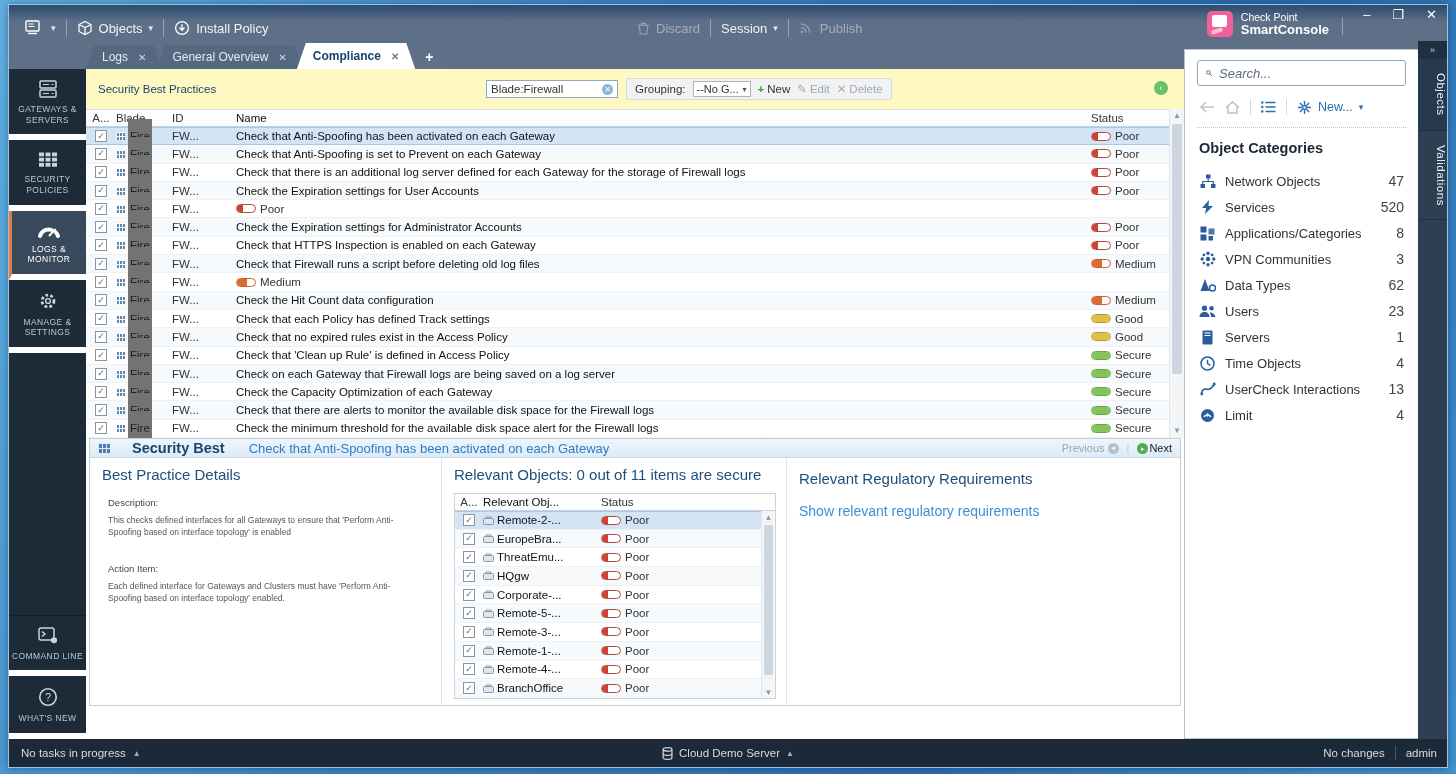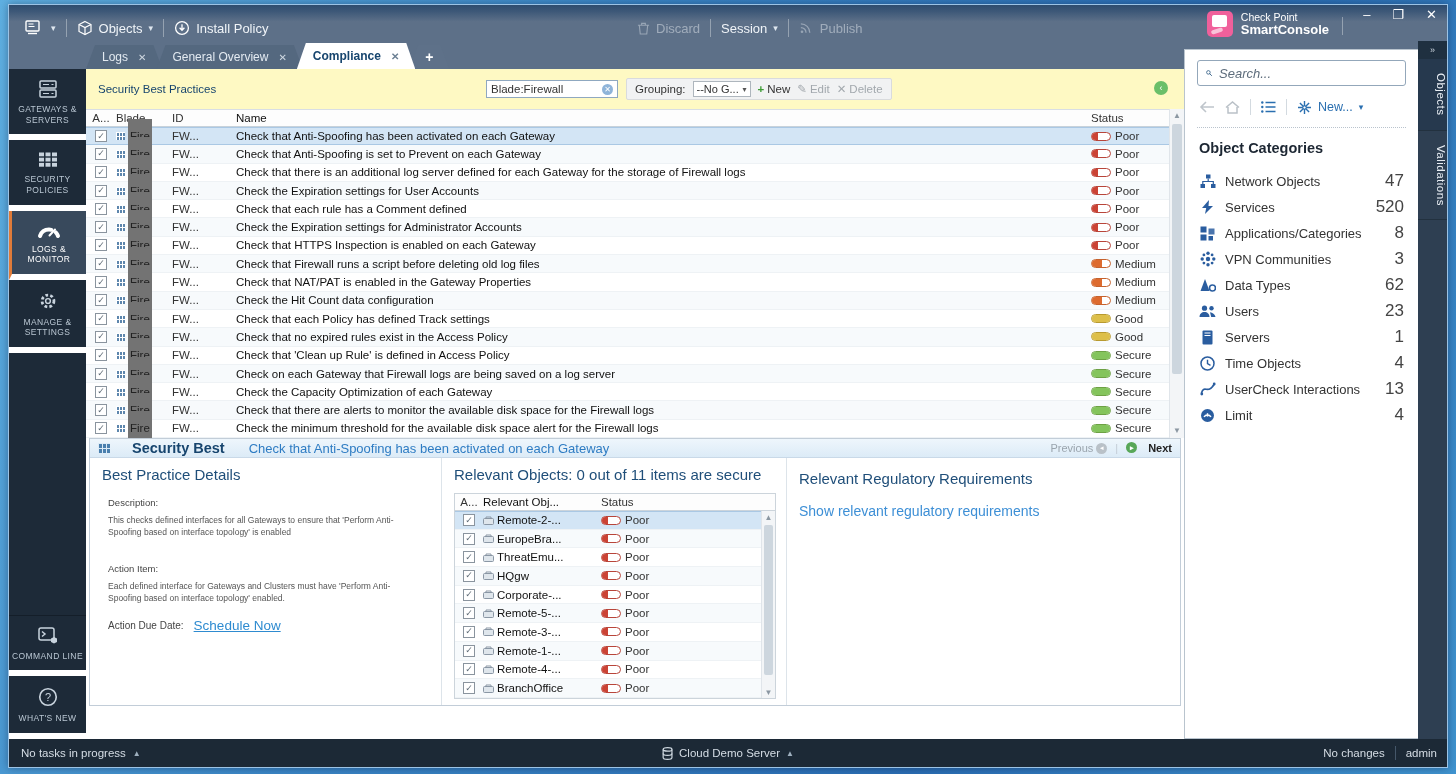--- a/index.html
+++ b/index.html
@@ -115,21 +115,21 @@
   .detail { position:absolute; left:3px; right:3px; top:369px; height:268px; border:1px solid #c2cdd8; background:#fff; }
   .detail-head { height:19px; background:linear-gradient(#eef6fc,#dcebf7); border-bottom:1px solid #c9d9e8;
     display:flex; align-items:center; padding:0 8px; gap:10px; }
   .dh-grid { width:12px; height:10px; background-color:#4a7fae;
     background-image:linear-gradient(#dcebf7 1px,transparent 1px),linear-gradient(90deg,#dcebf7 1px,transparent 1px);
     background-size:4px 5px; }
   .dh-title { font-size:14.5px; font-weight:bold; color:#17456e; margin-left:12px; }
   .dh-check { font-size:13px; color:#2e7cc3; margin-left:14px; }
   .dh-nav { margin-left:auto; display:flex; align-items:center; gap:8px; font-size:11px; }
   .dh-prev { color:#9aa4ad; display:flex; align-items:center; gap:3px; }
-  .dh-next { color:#222; display:flex; align-items:flex-start; gap:11px;font-weight:bold; }
+  .dh-next { color:#222; display:flex; align-items:flex-end; gap:1px; }
   .nav-circle { width:11px; height:11px; border-radius:50%; display:inline-flex; align-items:center; justify-content:center;
     font-size:7px; color:#fff; }
   .nav-circle.gray { background:#b9c1c8; }
   .nav-circle.green { background:#58a758; }
   .detail-body { display:flex; height:247px; }
   .dcol { padding:8px 12px; }
   .dcol1 { width:352px; border-right:1px solid #dde4ea; }
   .dcol2 { width:345px; border-right:1px solid #dde4ea; }
   .dcol3 { flex:1; }
   .dcol-heading { font-size:15px; color:#1f4e79; margin-bottom:10px; }
@@ -162,21 +162,21 @@
     font-family:"Liberation Sans",sans-serif; background:transparent; }
   .searchbox input::placeholder { color:#5d6c7b; font-style:italic; }
   .obj-toolbar { display:flex; align-items:center; gap:10px; margin:10px 2px 0 2px; height:22px; }
   .obj-toolbar .vsep2 { width:1px; height:16px; background:#d3dae0; }
   .new-label { font-size:12.5px; color:#2a6fb0; }
   .dotted-sep { border-bottom:1px dotted #b9c3cd; margin:9px 0 12px 0; }
   .cat-heading { font-size:14.5px; font-weight:bold; color:#1d2733; margin:4px 0 12px 2px; }
   .cat-row { display:flex; align-items:center; gap:9px; height:26px; padding:0 2px; cursor:default; }
   .cat-icon { width:17px; display:flex; justify-content:center; flex:none; }
   .cat-label { font-size:13px; color:#333; flex:1; }
-  .cat-count { font-size:17px; color:#444; }
+  .cat-count { font-size:14px; color:#444; }
 
   
   .sidestrip { position:absolute; right:0; top:36px; bottom:28px; width:29px; background:#2e3f52; }
   .strip-top { height:18px; background:#1f3040; color:#cfd8e1; font-size:9px; text-align:center; line-height:18px; }
   .vtab { writing-mode:vertical-rl; color:#e8eef4; font-size:11.5px; padding:14px 0; text-align:center;
     width:100%; letter-spacing:.5px; border-bottom:1px solid #22313f; cursor:default; }
   .vtab.active { background:#26394e; }
 
   svg { display:block; }
 </style>
@@ -417,21 +417,20 @@
           </div>
           <div class="t-row">
             <span class="cell c-check">
               <span class="checkbox">✓</span>
             </span>
             <span class="cell c-blade">
               <span class="mini-grid"></span>
               <span class="fire">Fire</span>
             </span>
             <span class="cell c-id">FW...</span>
-            <span class="cell c-name">Check that each rule has a Comment defined</span>
             <span class="cell c-status"><span class="pill poor"></span>Poor</span>
           </div>
           <div class="t-row">
             <span class="cell c-check">
               <span class="checkbox">✓</span>
             </span>
             <span class="cell c-blade">
               <span class="mini-grid"></span>
               <span class="fire">Fire</span>
             </span>
@@ -465,21 +464,20 @@
           </div>
           <div class="t-row">
             <span class="cell c-check">
               <span class="checkbox">✓</span>
             </span>
             <span class="cell c-blade">
               <span class="mini-grid"></span>
               <span class="fire">Fire</span>
             </span>
             <span class="cell c-id">FW...</span>
-            <span class="cell c-name">Check that NAT/PAT is enabled in the Gateway Properties</span>
             <span class="cell c-status"><span class="pill medium"></span>Medium</span>
           </div>
           <div class="t-row">
             <span class="cell c-check">
               <span class="checkbox">✓</span>
             </span>
             <span class="cell c-blade">
               <span class="mini-grid"></span>
               <span class="fire">Fire</span>
             </span>
@@ -596,24 +594,20 @@
           </span>
         </div>
       </div>
       <div class="detail-body">
         <div class="dcol dcol1">
           <div class="dcol-heading">Best Practice Details</div>
           <div class="desc-label">Description:</div>
           <div class="desc-text">This checks defined interfaces for all Gateways to ensure that 'Perform Anti-Spoofing based on interface topology' is enabled</div>
           <div class="desc-label" style="margin-top:24px;">Action Item:</div>
           <div class="desc-text">Each defined interface for Gateways and Clusters must have 'Perform Anti-Spoofing based on interface topology' enabled.</div>
-          <div class="due-row">
-            <span class="due-label">Action Due Date:</span>
-            <span class="link schedule">Schedule Now</span>
-          </div>
         </div>
         <div class="dcol dcol2">
           <div class="dcol-heading">Relevant Objects: 0 out of 11 items are secure</div>
           <div class="ro-table">
             <div class="ro-head">
               <span class="r-check">A...</span>
               <span class="r-name">Relevant Obj...</span>
               <span class="r-status">Status</span>
             </div>
             <div id="ro-rows">

